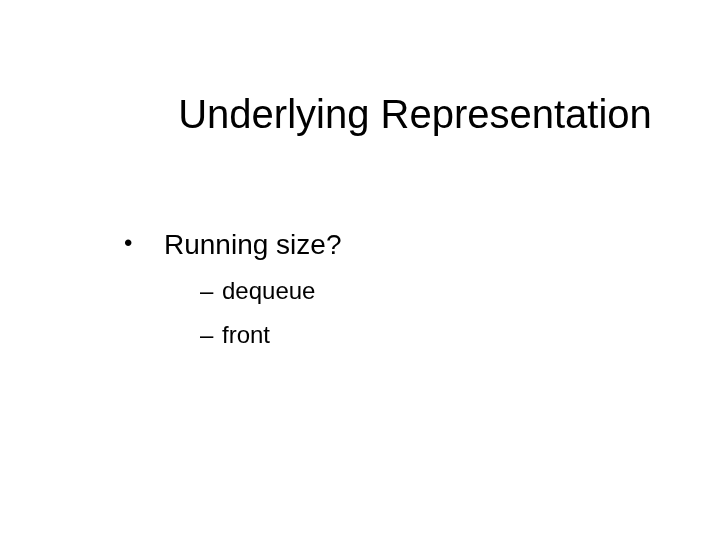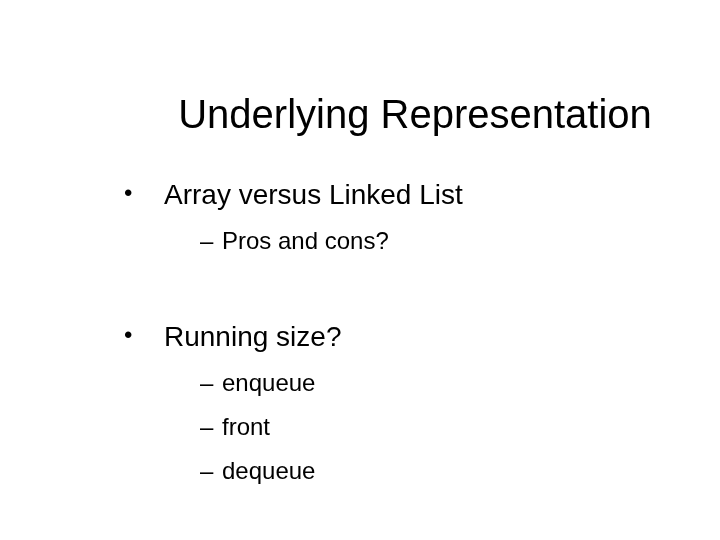--- a/index.html
+++ b/index.html
@@ -60,29 +60,22 @@
   .gap {
     height: 34px;
   }
 </style>
 </head>
 <body>
 
 <div class="slide">
   <h1 class="title">Underlying Representation</h1>
   <ul class="level1">
-    <li>
-      <span>Array versus Linked List</span>
-      <ul class="level2">
-        <li>Pros and cons?</li>
-      </ul>
-    </li>
     <div class="gap"></div>
     <li>
       <span>Running size?</span>
       <ul class="level2">
-        <li>enqueue</li>
+        <li>dequeue</li>
         <li>front</li>
-        <li>dequeue</li>
       </ul>
     </li>
   </ul>
 </div>
 
 </body></html>

